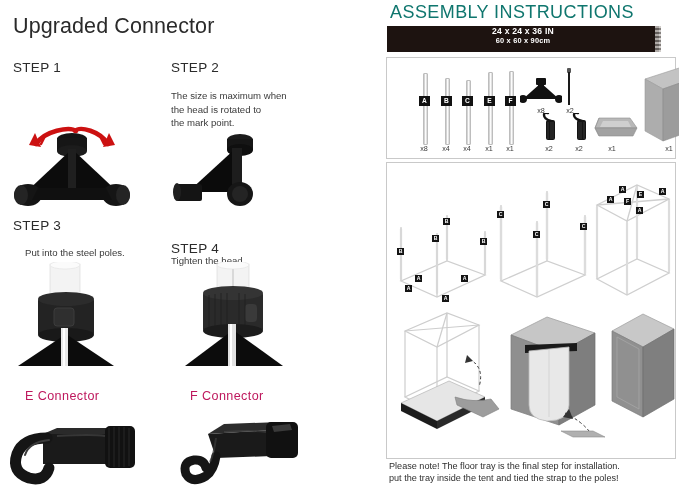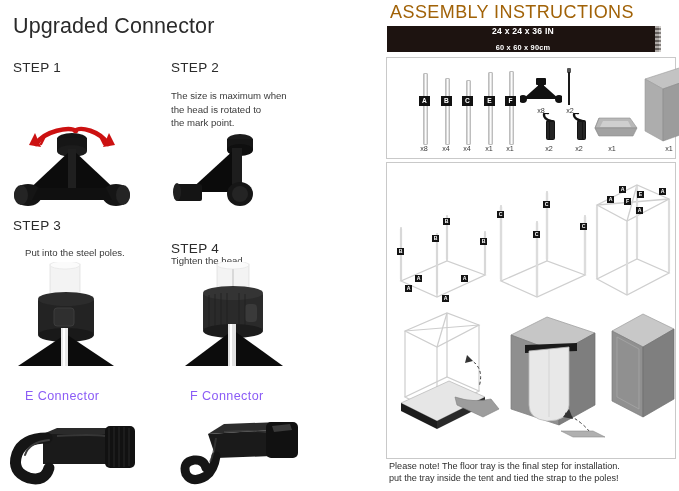--- a/index.html
+++ b/index.html
@@ -19,34 +19,34 @@
     position:absolute;left:13px;top:14px;
     font-size:21.5px;font-weight:400;letter-spacing:.1px;color:#2a2a2a;
   }
   .step-label{
     position:absolute;font-size:13.5px;font-weight:400;color:#2b2b2b;letter-spacing:.3px;
   }
   .step-desc{
     position:absolute;font-size:9.6px;line-height:13.6px;color:#3a3a3a;font-weight:400;
   }
   .conn-title{
-    position:absolute;font-size:12.6px;color:#8b5cf6;letter-spacing:.4px;
+    position:absolute;font-size:12.6px;color:#be185d;letter-spacing:.4px;
   }
   .art{position:absolute;}
 
   
   .right-panel{position:absolute;left:345px;top:0;width:334px;height:491px;}
   .assembly-title{
     position:absolute;left:0;top:2px;width:334px;text-align:center;
-    font-size:18px;letter-spacing:.4px;color:#a16207;font-weight:400;
+    font-size:18px;letter-spacing:.4px;color:#0f766e;font-weight:400;
   }
   .dim-bar{
     position:absolute;left:42px;top:26px;width:272px;height:26px;
     background:#1d1310;
-    display:flex;flex-direction:column;align-items:center;justify-content:space-between;
+    display:flex;flex-direction:column;align-items:center;justify-content:flex-start;
   }
   .dim-bar .d1{color:#fff;font-size:8.6px;font-weight:bold;line-height:10px;letter-spacing:.2px;}
   .dim-bar .d2{color:#fff;font-size:7.4px;font-weight:bold;line-height:9px;letter-spacing:.2px;}
   .dim-edge{
     position:absolute;left:310px;top:26px;width:6px;height:26px;
     background:repeating-linear-gradient(180deg,#c9c5c2 0px,#c9c5c2 2px,#6e6a67 2px,#6e6a67 4px);
     opacity:.85;
   }
   .box{
     position:absolute;border:1px solid #c9c9c9;background:#fff;

